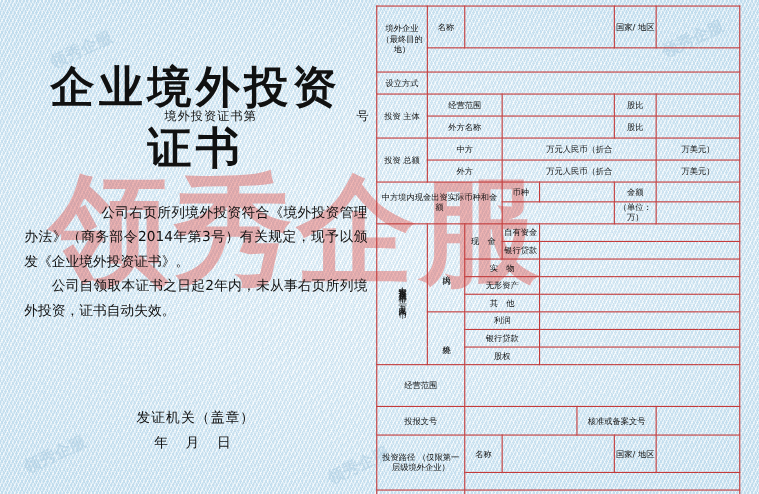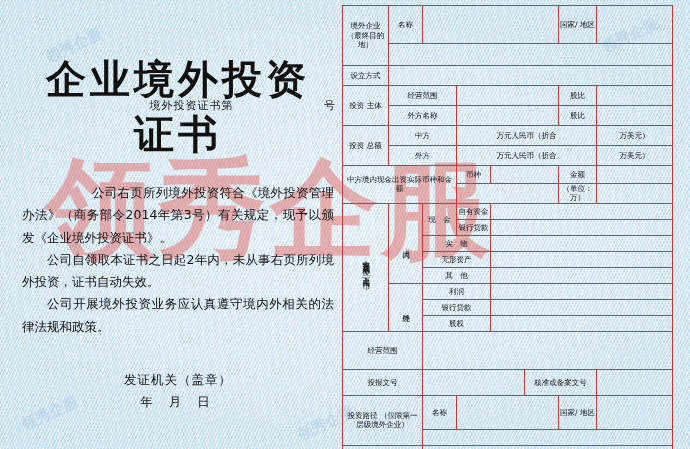--- a/index.html
+++ b/index.html
@@ -104,21 +104,20 @@
 
 <div id="left">
   <div id="title">企业境外投资证书</div>
   <div id="sub">
     <span>境外投资证书第</span>
     <span class="num-label">号</span>
   </div>
   <div id="body">
     <p class="indent" style="text-indent:5.6em;margin-top:32px;">公司右页所列境外投资符合《境外投资管理办法》（商务部令2014年第3号）有关规定，现予以颁发《企业境外投资证书》。</p>
     <p class="indent">公司自领取本证书之日起2年内，未从事右页所列境外投资，证书自动失效。</p>
-    <p class="indent">公司开展境外投资业务应认真遵守境内外相关的法律法规和政策。</p>
   </div>
   <div id="issue-date">年 月 日</div>
   <div id="issuer">发证机关（盖章）</div>
 </div>
 
 <div id="form">
   <table class="frm">
     <colgroup>
       <col style="width:46px">
         <col style="width:34px">

